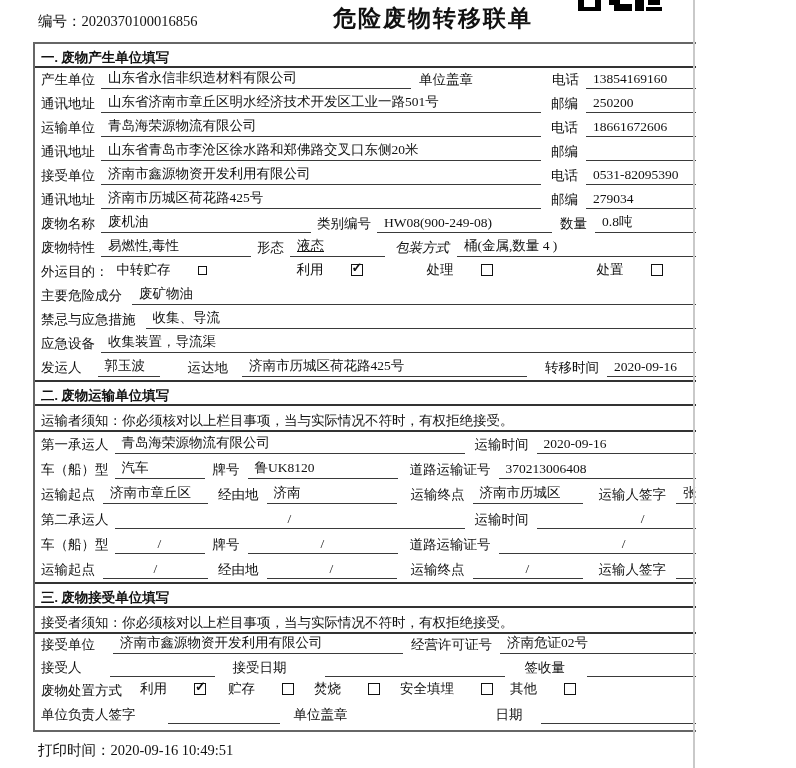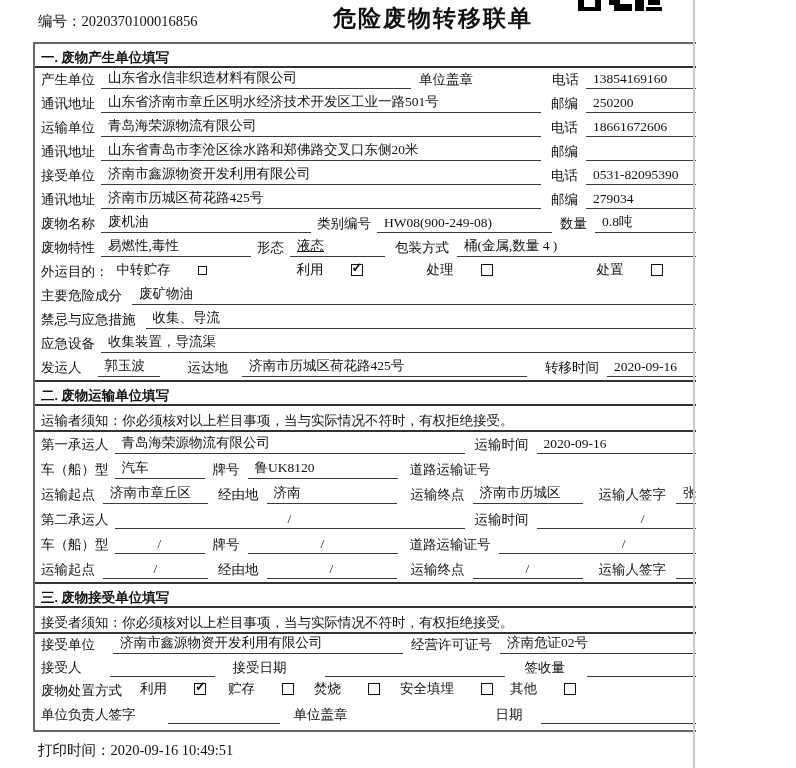--- a/index.html
+++ b/index.html
@@ -107,21 +107,21 @@
           <span class="lbl" style="margin-left: 6px;">类别编号</span>
           <span class="val" style="width: 175px; margin-left: 6px;">HW08(900-249-08)</span>
           <span class="lbl" style="margin-left: 8px;">数量</span>
           <span class="val grow" style="margin-left: 8px;">0.8吨</span>
         </div>
         <div class="frow">
           <span class="lbl">废物特性</span>
           <span class="val" style="width: 150px; margin-left: 6px;">易燃性,毒性</span>
           <span class="lbl" style="margin-left: 6px;">形态</span>
           <span class="val" style="width: 95px; margin-left: 6px; text-decoration: underline;">液态</span>
-          <span class="lbl" style="margin-left: 10px;">包装方式</span>
+          <span class="lbl" style="margin-left: 10px; font-style: italic;">包装方式</span>
           <span class="val grow" style="margin-left: 8px;">桶(金属,数量 4 )</span>
         </div>
         <div class="frow">
           <span class="lbl">外运目的：</span>
           <span class="chk" style="width: 180px; margin-left: 8px;">
             <span class="chk-label">中转贮存</span>
             <span class="box small"></span>
           </span>
           <span class="chk" style="width: 130px;">
             <span class="chk-label">利用</span>
@@ -165,20 +165,21 @@
           <span class="val" style="width: 350px; margin-left: 6px;">青岛海荣源物流有限公司</span>
           <span class="lbl" style="margin-left: 10px;">运输时间</span>
           <span class="val grow" style="margin-left: 8px;">2020-09-16</span>
         </div>
         <div class="frow">
           <span class="lbl">车（船）型</span>
           <span class="val" style="width: 90px; margin-left: 6px;">汽车</span>
           <span class="lbl" style="margin-left: 8px;">牌号</span>
           <span class="val" style="width: 150px; margin-left: 8px;">鲁UK8120</span>
           <span class="lbl" style="margin-left: 12px;">道路运输证号</span>
+          <span class="val grow" style="margin-left: 8px; margin-right: 35px;">370213006408</span>
         </div>
         <div class="frow">
           <span class="lbl">运输起点</span>
           <span class="val" style="width: 105px; margin-left: 8px;">济南市章丘区</span>
           <span class="lbl" style="margin-left: 10px;">经由地</span>
           <span class="val" style="width: 130px; margin-left: 8px;">济南</span>
           <span class="lbl" style="margin-left: 14px;">运输终点</span>
           <span class="val" style="width: 110px; margin-left: 8px;">济南市历城区</span>
           <span class="lbl" style="margin-left: 16px;">运输人签字</span>
           <span class="val grow" style="margin-left: 10px; margin-right: 6px;">张春雷</span>

